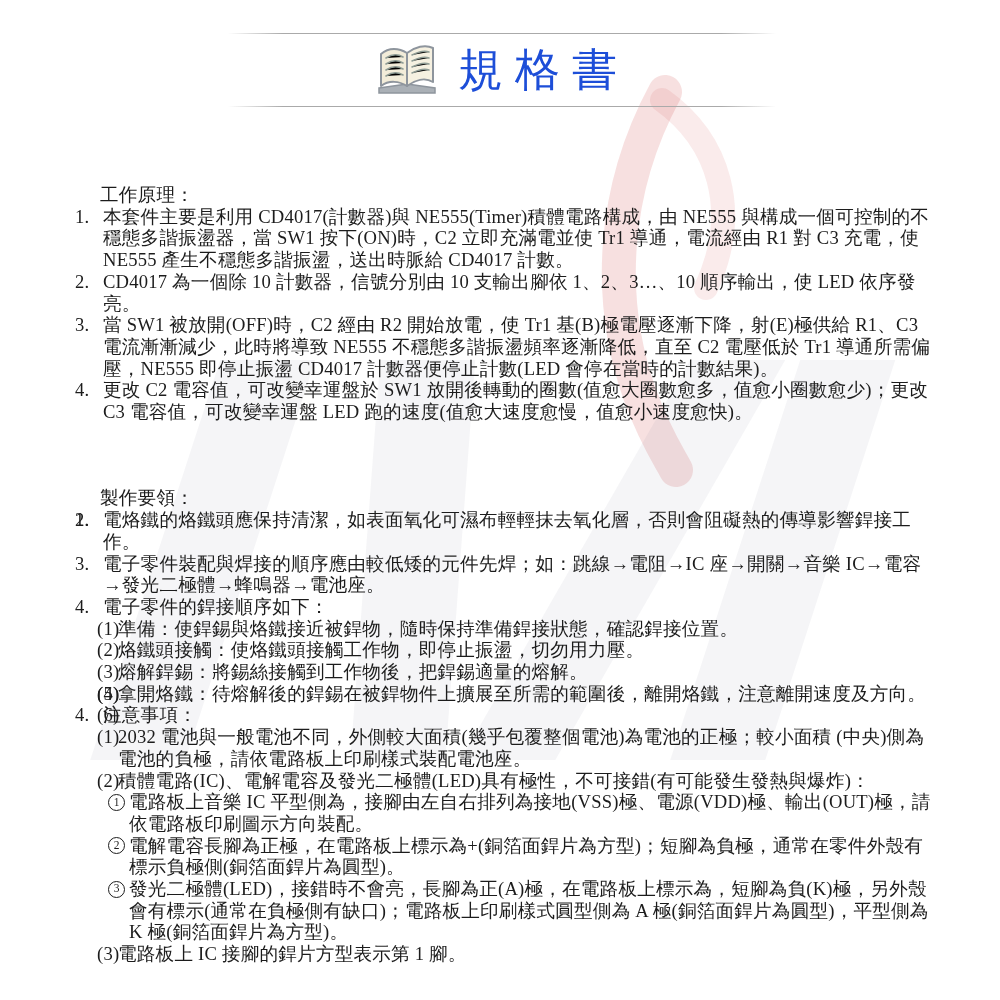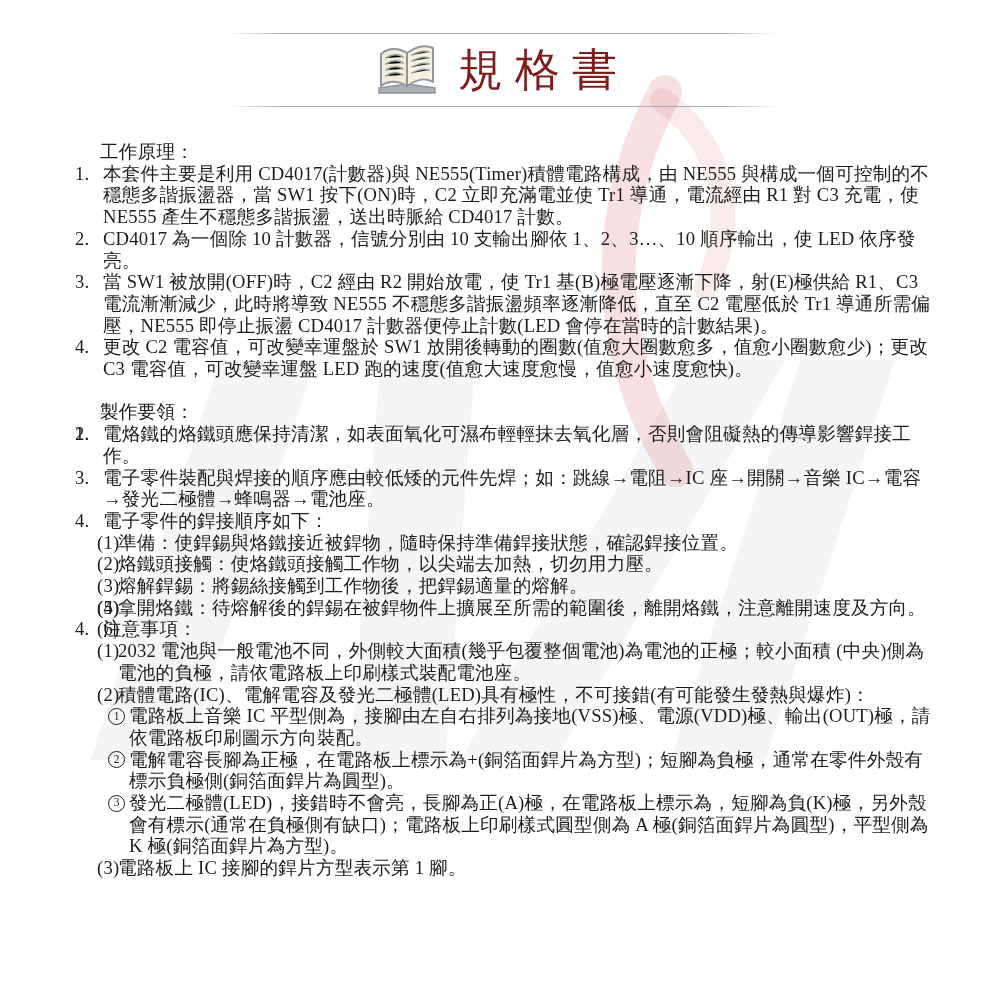--- a/index.html
+++ b/index.html
@@ -6,30 +6,30 @@
   body{width:1000px;height:1000px;background:#ffffff;overflow:hidden;position:relative;}
   .page{position:absolute;inset:0;font-family:"Liberation Serif","DejaVu Serif",serif;color:#1c1c1c;}
 
   
   .hdr-line{position:absolute;left:228px;width:548px;height:1px;
     background:linear-gradient(90deg,rgba(170,170,170,0),#aaaaaa 10%,#aaaaaa 90%,rgba(170,170,170,0));}
   .hdr-line.top{top:33px;}
   .hdr-line.bottom{top:106px;}
   .title-row{position:absolute;top:42px;left:0;width:100%;display:flex;justify-content:center;align-items:center;gap:15px;}
   .page-title{margin:0;font-family:"Liberation Sans","DejaVu Sans",sans-serif;font-weight:400;
-    font-size:45px;line-height:56px;color:#7f1d1d;letter-spacing:12px;}
+    font-size:45px;line-height:56px;color:#1d4ed8;letter-spacing:12px;}
 
   
   .watermark{position:absolute;left:0;top:0;z-index:0;pointer-events:none;}
 
   
   .doc{position:absolute;top:141px;left:75px;width:864px;z-index:1;
     font-size:18.6px;line-height:21.7px;letter-spacing:0.2px;}
   .para{position:relative;}
-  .sec{margin-left:25px;}
+  .sec{margin-left:25px;margin-top:43px;}
   .l1{padding-left:28px;}
   .l2{margin-left:22px;padding-left:21px;}
   .l3{margin-left:33px;padding-left:21px;}
   .mk{position:absolute;left:0;top:0;}
   .mk-circle{position:absolute;left:0;top:2.5px;width:15px;height:15px;border:1.2px solid #1c1c1c;
     border-radius:50%;display:flex;align-items:center;justify-content:center;
     font-size:11.5px;line-height:1;letter-spacing:0;}
   .spacer{height:21.7px;}
 </style>
 </head>
@@ -89,21 +89,21 @@
       <div class="para l1"><span class="mk">2.</span><span>CD4017 為一個除 10 計數器，信號分別由 10 支輸出腳依 1、2、3…、10 順序輸出，使 LED 依序發亮。</span></div>
       <div class="para l1"><span class="mk">3.</span><span>當 SW1 被放開(OFF)時，C2 經由 R2 開始放電，使 Tr1 基(B)極電壓逐漸下降，射(E)極供給 R1、C3 電流漸漸減少，此時將導致 NE555 不穩態多諧振盪頻率逐漸降低，直至 C2 電壓低於 Tr1 導通所需偏壓，NE555 即停止振盪 CD4017 計數器便停止計數(LED 會停在當時的計數結果)。</span></div>
       <div class="para l1"><span class="mk">4.</span><span>更改 C2 電容值，可改變幸運盤於 SW1 放開後轉動的圈數(值愈大圈數愈多，值愈小圈數愈少)；更改 C3 電容值，可改變幸運盤 LED 跑的速度(值愈大速度愈慢，值愈小速度愈快)。</span></div>
       <div class="spacer"></div>
       <div class="para sec"><span>製作要領：</span></div>
       <div class="para l1"><span class="mk">1.</span></div>
       <div class="para l1"><span class="mk">2.</span><span>電烙鐵的烙鐵頭應保持清潔，如表面氧化可濕布輕輕抹去氧化層，否則會阻礙熱的傳導影響銲接工作。</span></div>
       <div class="para l1"><span class="mk">3.</span><span>電子零件裝配與焊接的順序應由較低矮的元件先焊；如：跳線→電阻→IC 座→開關→音樂 IC→電容→發光二極體→蜂鳴器→電池座。</span></div>
       <div class="para l1"><span class="mk">4.</span><span>電子零件的銲接順序如下：</span></div>
       <div class="para l2"><span class="mk">(1)</span><span>準備：使銲錫與烙鐵接近被銲物，隨時保持準備銲接狀態，確認銲接位置。</span></div>
-      <div class="para l2"><span class="mk">(2)</span><span>烙鐵頭接觸：使烙鐵頭接觸工作物，以尖端去加熱，切勿用力壓。</span></div>
+      <div class="para l2"><span class="mk">(2)</span><span>烙鐵頭接觸：使烙鐵頭接觸工作物，即停止振盪，切勿用力壓。</span></div>
       <div class="para l2"><span class="mk">(3)</span><span>熔解銲錫：將錫絲接觸到工作物後，把銲錫適量的熔解。</span></div>
       <div class="para l2"><span class="mk">(4)</span></div>
       <div class="para l2"><span class="mk">(5)</span><span>拿開烙鐵：待熔解後的銲錫在被銲物件上擴展至所需的範圍後，離開烙鐵，注意離開速度及方向。</span></div>
       <div class="para l2"><span class="mk">(6)</span></div>
       <div class="para l1"><span class="mk">4.</span><span>注意事項：</span></div>
       <div class="para l2"><span class="mk">(1)</span><span>2032 電池與一般電池不同，外側較大面積(幾乎包覆整個電池)為電池的正極；較小面積 (中央)側為電池的負極，請依電路板上印刷樣式裝配電池座。</span></div>
       <div class="para l2"><span class="mk">(2)</span><span>積體電路(IC)、電解電容及發光二極體(LED)具有極性，不可接錯(有可能發生發熱與爆炸)：</span></div>
       <div class="para l3"><span class="mk-circle">1</span><span>電路板上音樂 IC 平型側為，接腳由左自右排列為接地(VSS)極、電源(VDD)極、輸出(OUT)極，請依電路板印刷圖示方向裝配。</span></div>
       <div class="para l3"><span class="mk-circle">2</span><span>電解電容長腳為正極，在電路板上標示為+(銅箔面銲片為方型)；短腳為負極，通常在零件外殼有標示負極側(銅箔面銲片為圓型)。</span></div>
       <div class="para l3"><span class="mk-circle">3</span><span>發光二極體(LED)，接錯時不會亮，長腳為正(A)極，在電路板上標示為，短腳為負(K)極，另外殼會有標示(通常在負極側有缺口)；電路板上印刷樣式圓型側為 A 極(銅箔面銲片為圓型)，平型側為 K 極(銅箔面銲片為方型)。</span></div>

